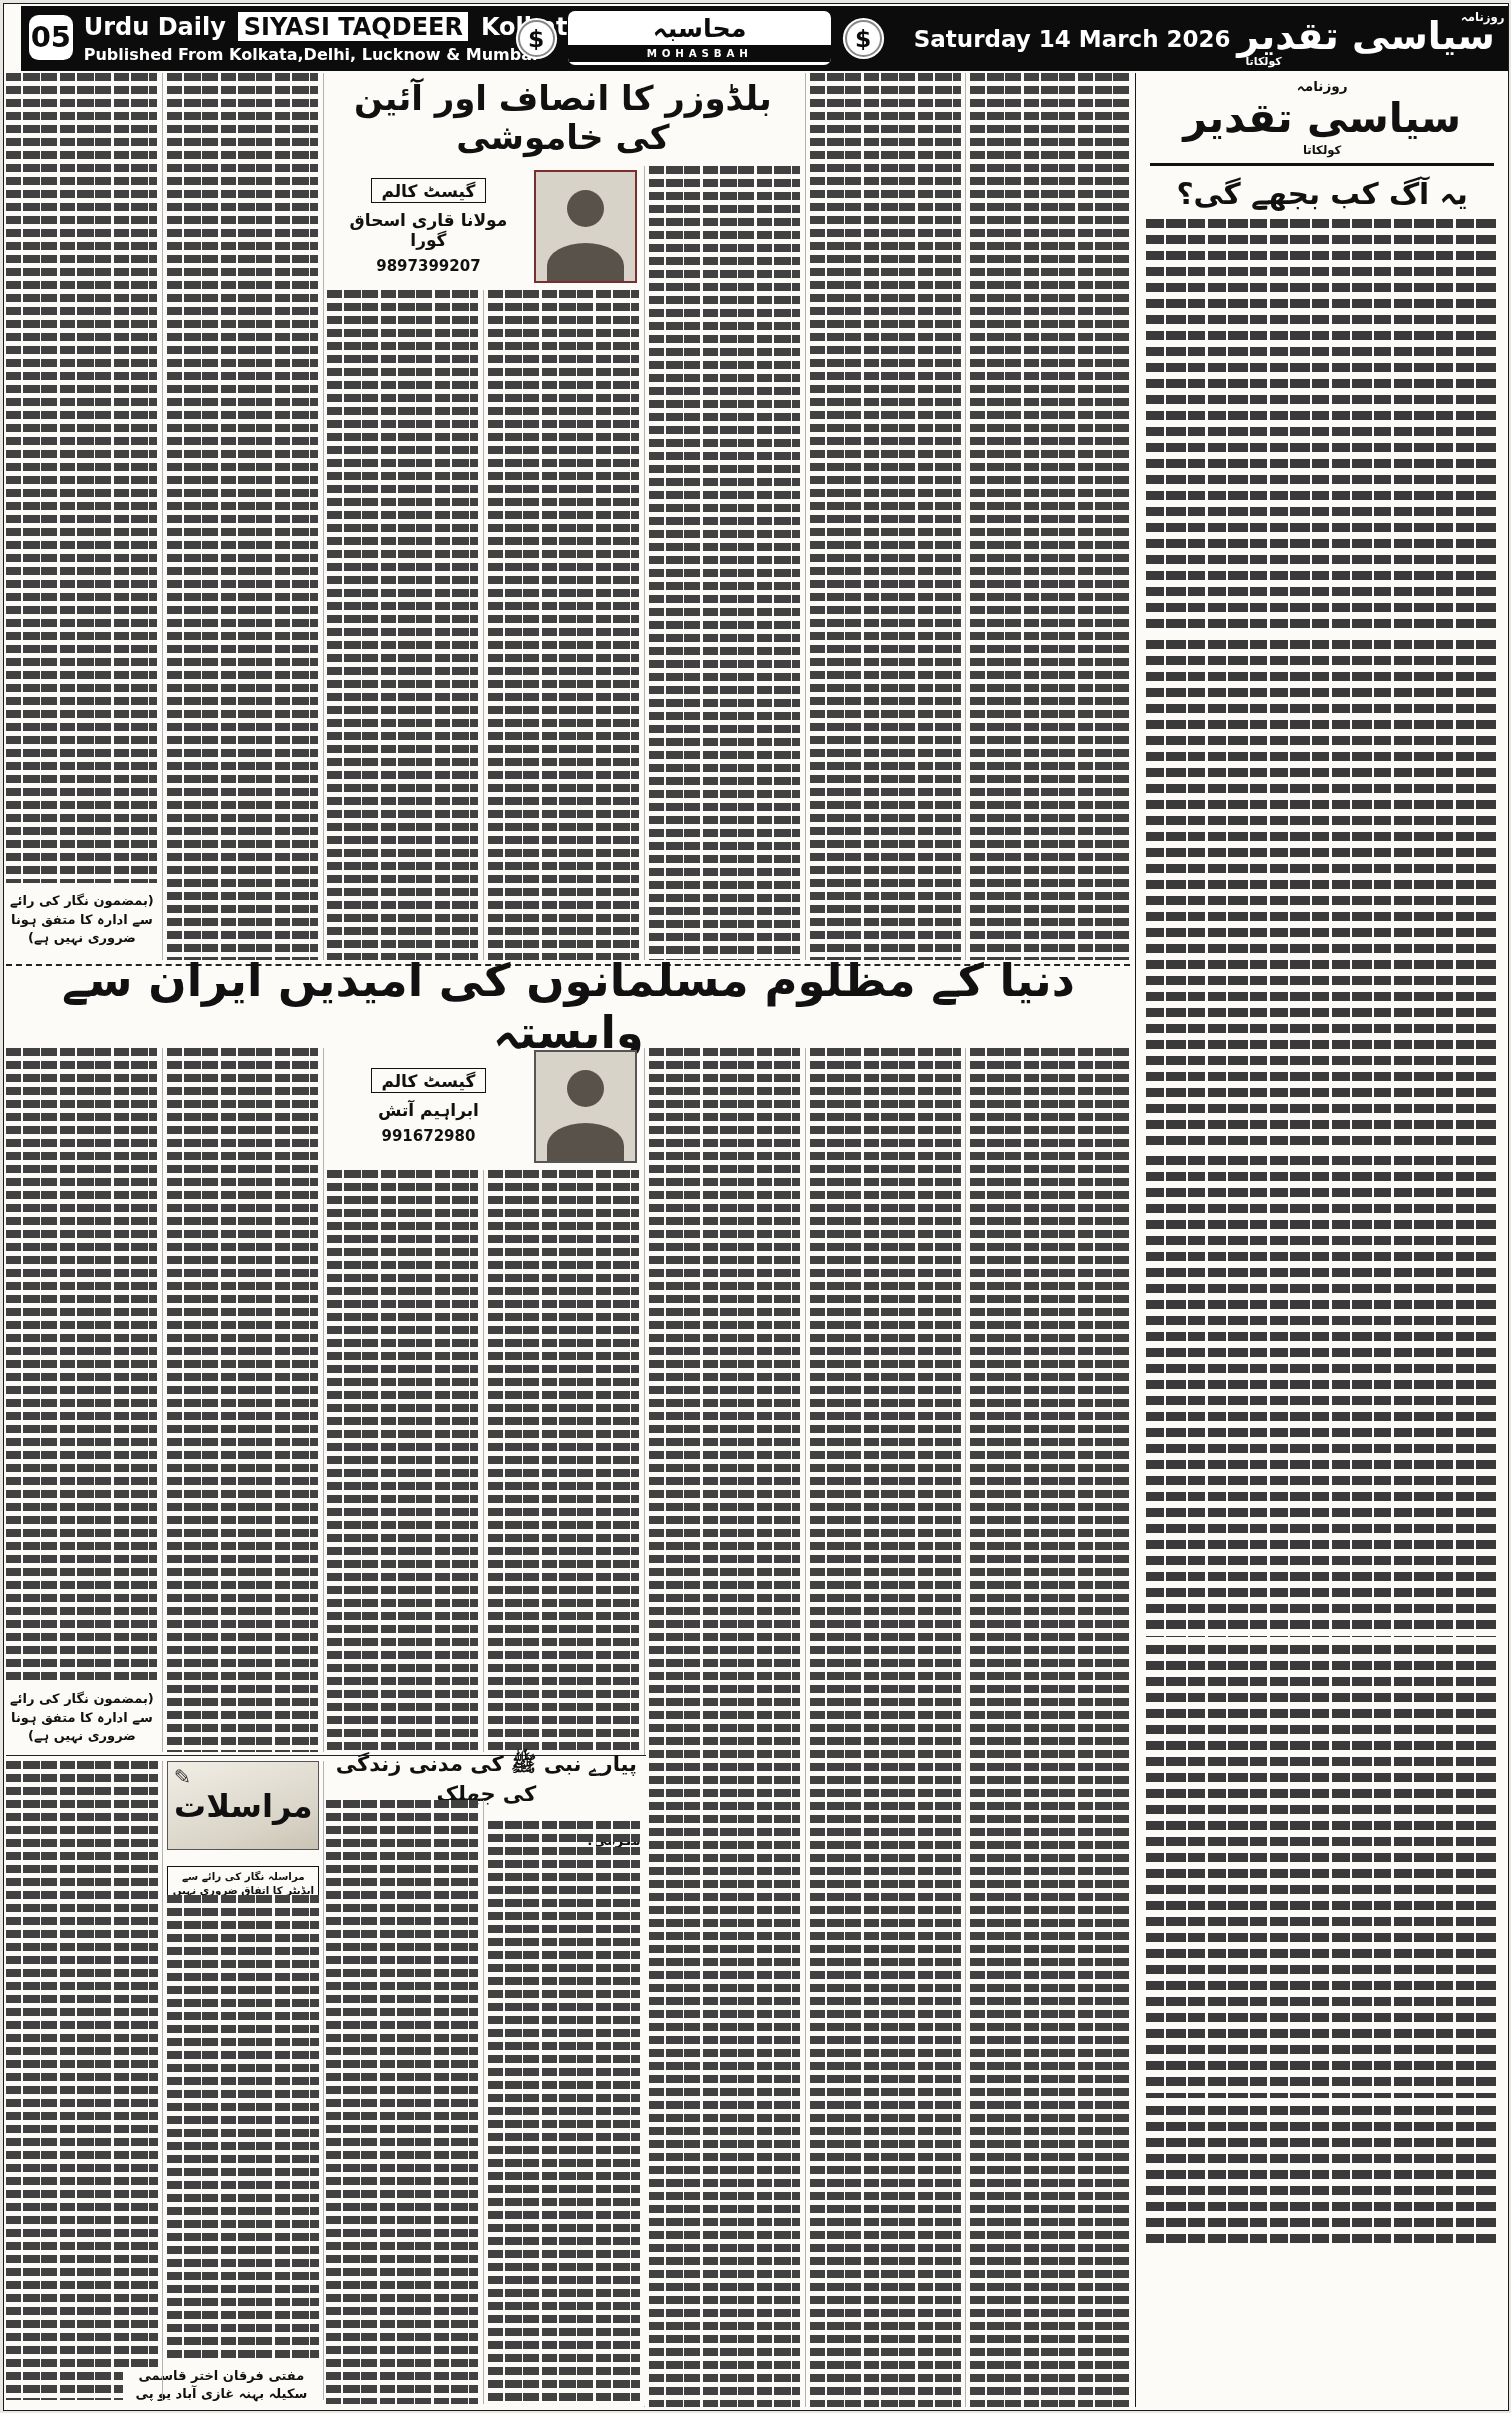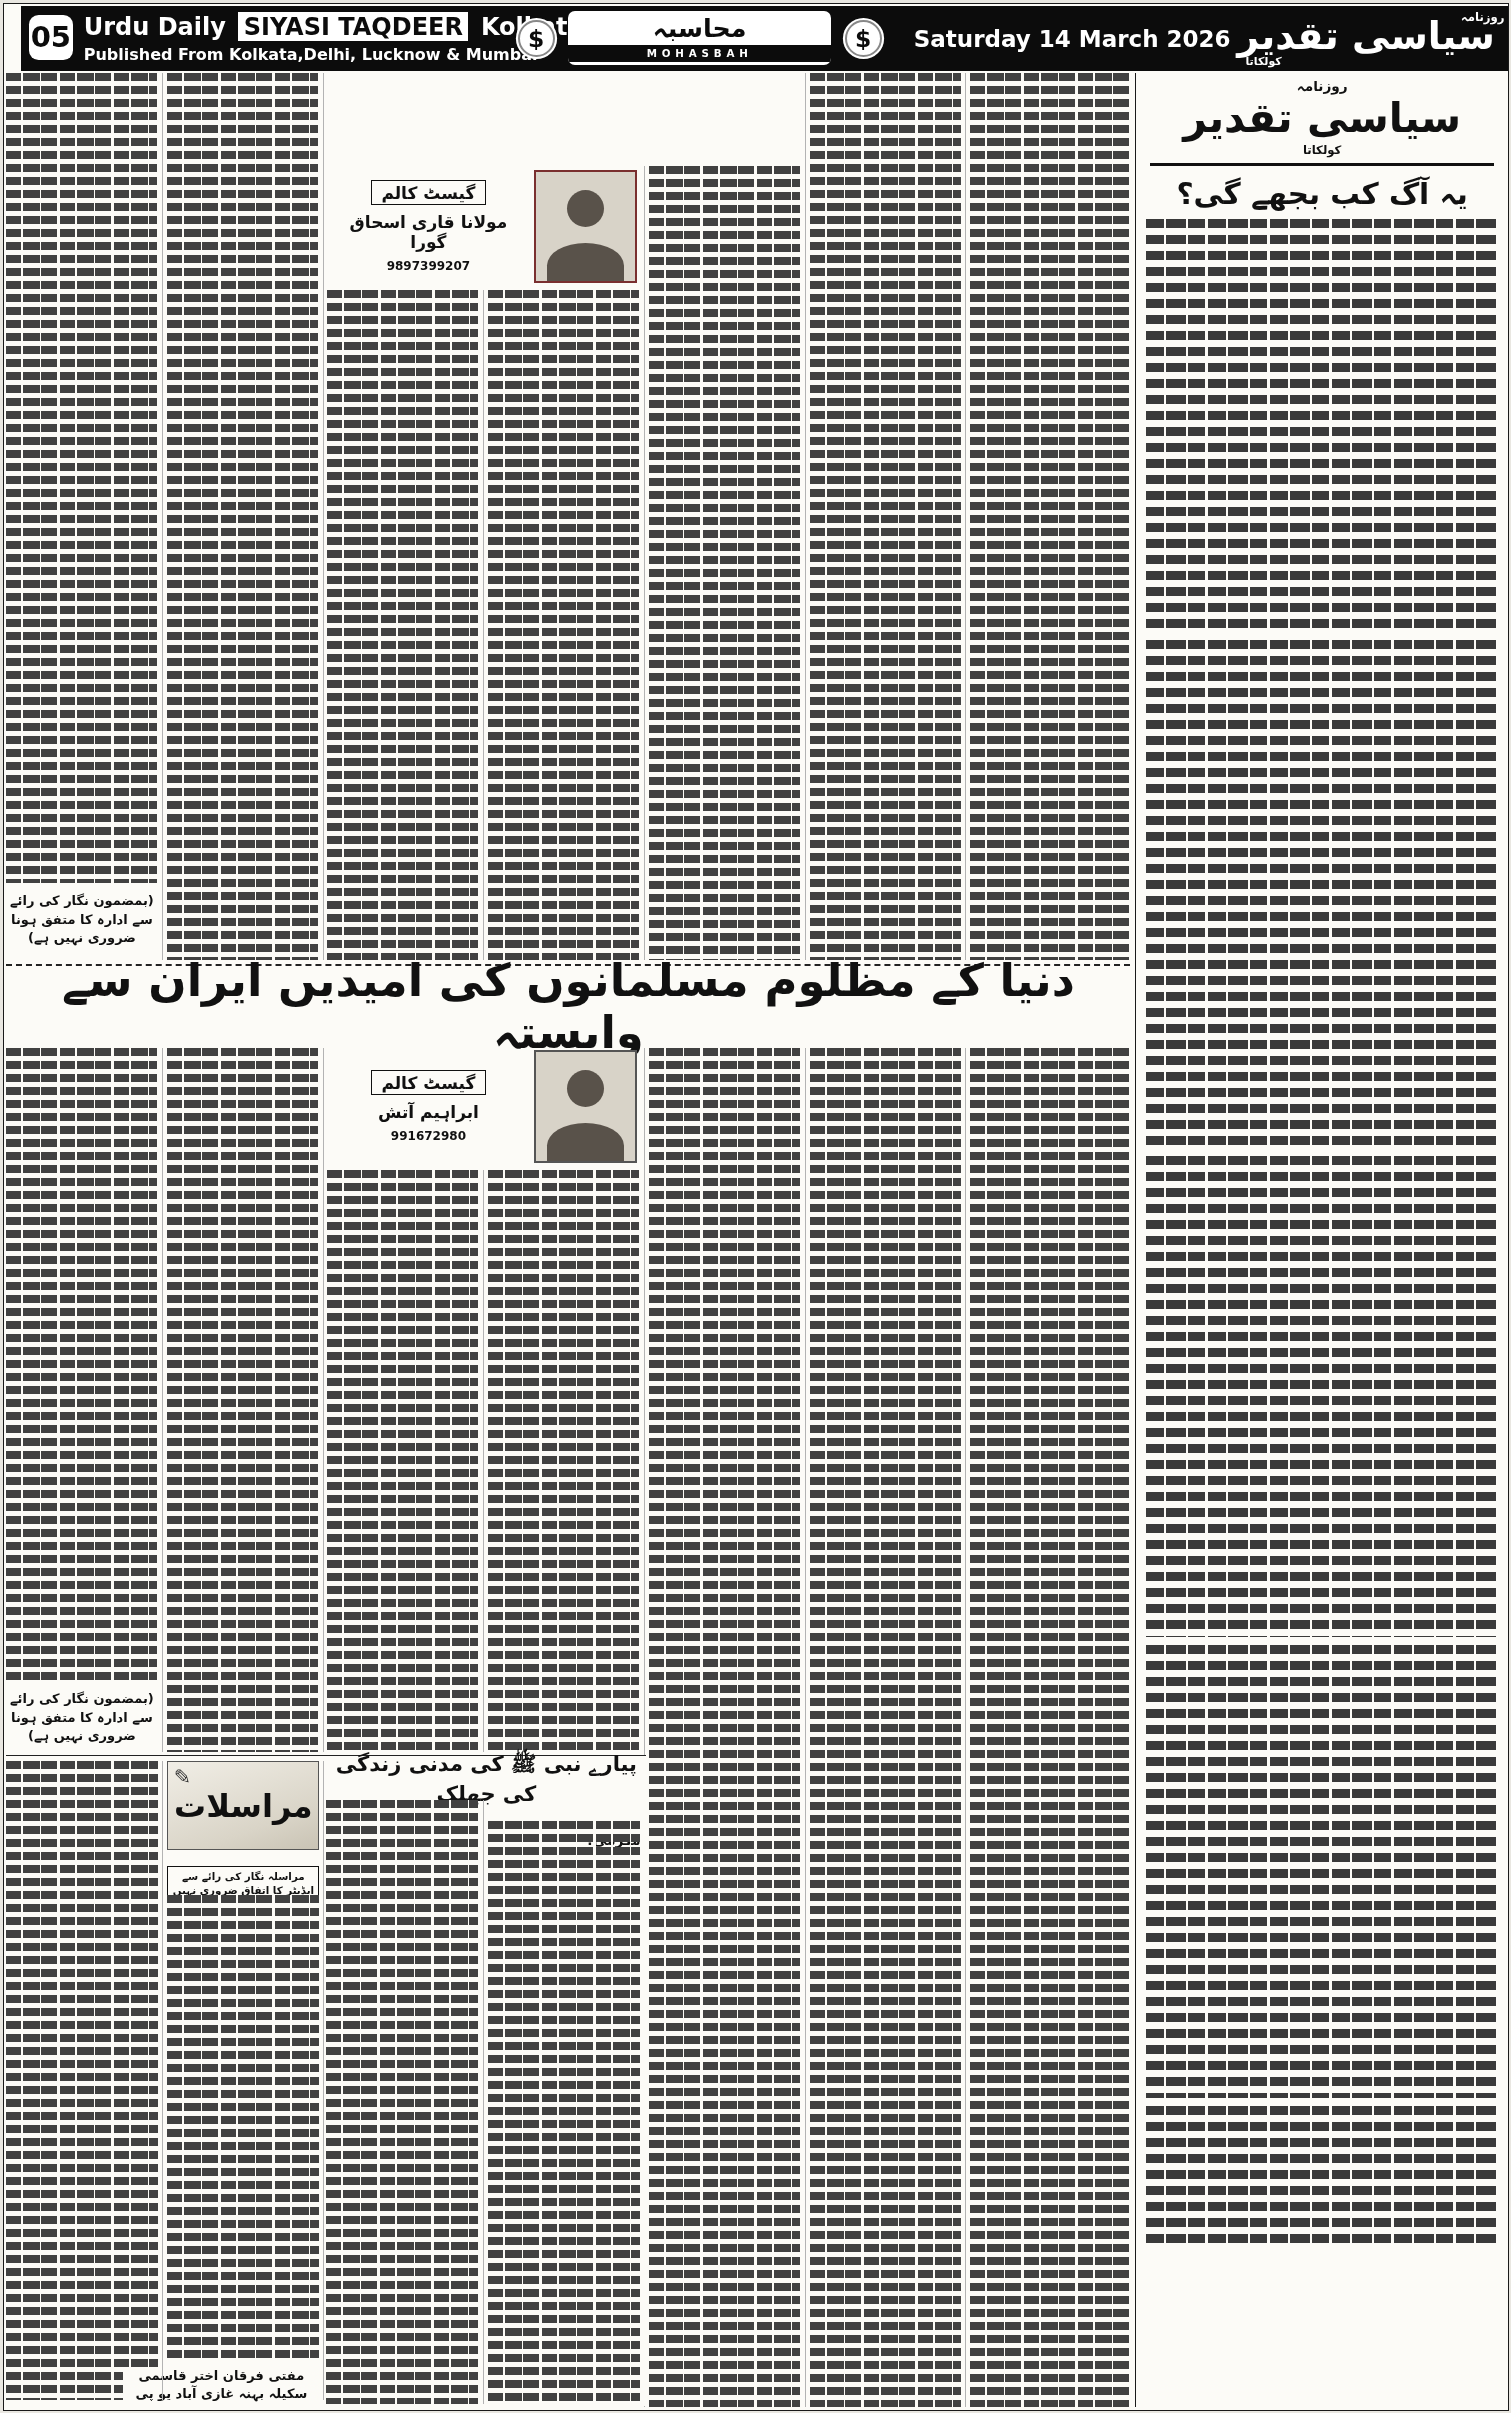--- a/index.html
+++ b/index.html
@@ -72,21 +72,21 @@
   .editorial { position:absolute; left:1137px; top:69px; width:363px; height:2334px; }
 
   .a-head { position:absolute; margin:0; font-weight:bold; display:flex; align-items:center; justify-content:center; text-align:center; line-height:1.15; }
   .guest { position:absolute; display:flex; flex-direction:row-reverse; gap:6.9px; padding:2.7px; }
   .photo { position:relative; width:103px; height:100%; border:2.7px solid #7a2f2f; background:#d8d3c8; overflow:hidden; flex:0 0 auto; }
   .photo::before { content:""; position:absolute; left:50%; top:16%; width:37px; height:37px; margin-left:-18.5px; border-radius:50%; background:#59524a; }
   .photo::after  { content:""; position:absolute; left:50%; bottom:-6.9px; width:77px; height:45px; margin-left:-38px; border-radius:50% 50% 0 0; background:#59524a; }
   .g-info { flex:1; display:flex; flex-direction:column; align-items:center; justify-content:center; gap:6.9px; }
   .g-label { border:1.4px solid #111; padding:1.4px 9.6px; font-weight:bold; font-size:17px; }
   .g-name { font-weight:bold; font-size:17px; text-align:center; }
-  .g-phone { font-weight:bold; font-size:12px; direction:ltr; }
+  .g-phone { font-weight:bold; font-size:15px; direction:ltr; }
   .disc { position:absolute; margin:0; font-size:13px; font-weight:bold; text-align:center; line-height:1.45; }
 
   
   .lt-title-box {
     position:absolute; left:161px; top:5.5px; width:152px; height:89px;
     border:0.7px solid #555; background:linear-gradient(160deg,#f1eee6 0%, #d9d4c7 70%, #c9c3b4 100%);
     display:flex; align-items:center; justify-content:center;
   }
   .lt-title { font-size:32px; font-weight:bold; color:#101010; }
   .pen { position:absolute; left:5.5px; top:2.7px; font-size:20.6px; color:#333; }
@@ -135,20 +135,21 @@
     <div class="logo">
       <div class="logo-top rtl">روزنامہ</div>
       <div class="logo-main rtl">سیاسی تقدیر</div>
       <div class="logo-sub rtl">کولکاتا</div>
     </div>
   </header>
 
   <div class="vline-main"></div>
 
   <section class="art1">
+    <h1 class="a-head rtl" style="left:321px;top:0;width:471px;height:91px;font-size:34px">بلڈوزر کا انصاف اور آئین کی خاموشی</h1>
 
     <div class="guest" style="left:321px;top:95px;width:312px;height:118px">
       <div class="photo"></div>
       <div class="g-info">
         <span class="g-label rtl">گیسٹ کالم</span>
         <span class="g-name rtl">مولانا قاری اسحاق گورا</span>
         <span class="g-phone">9897399207</span>
       </div>
     </div>
 

